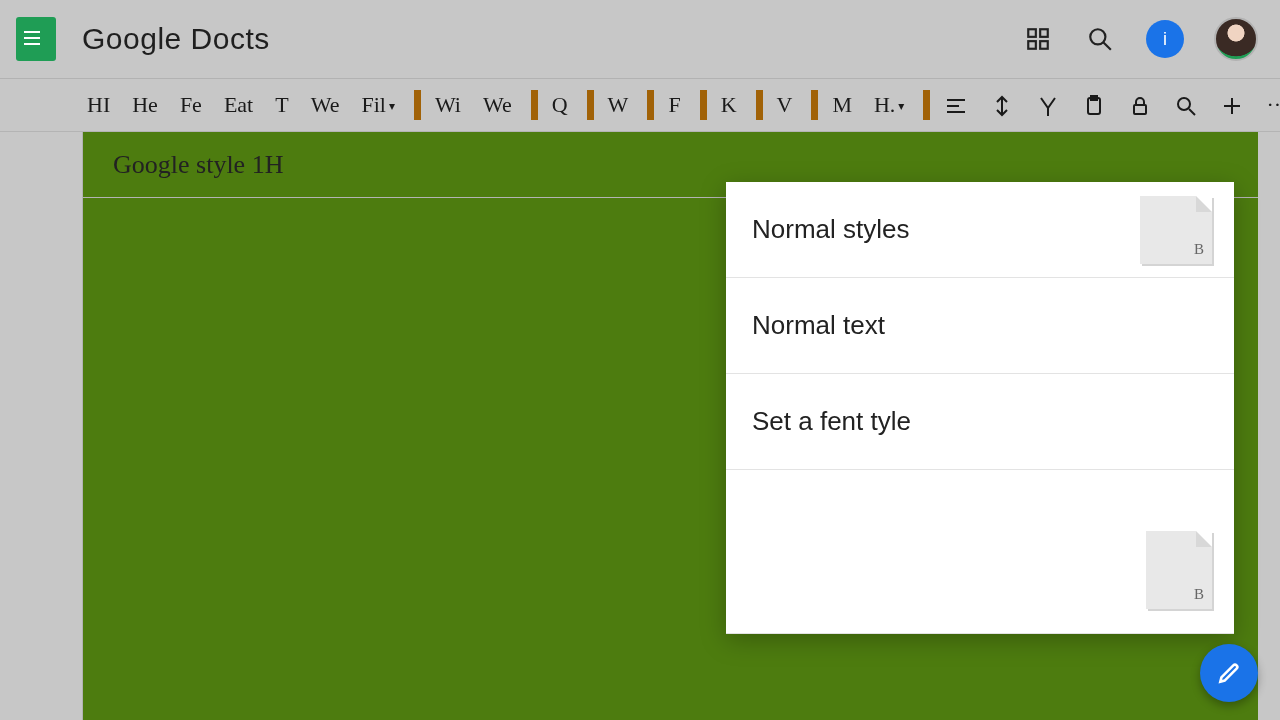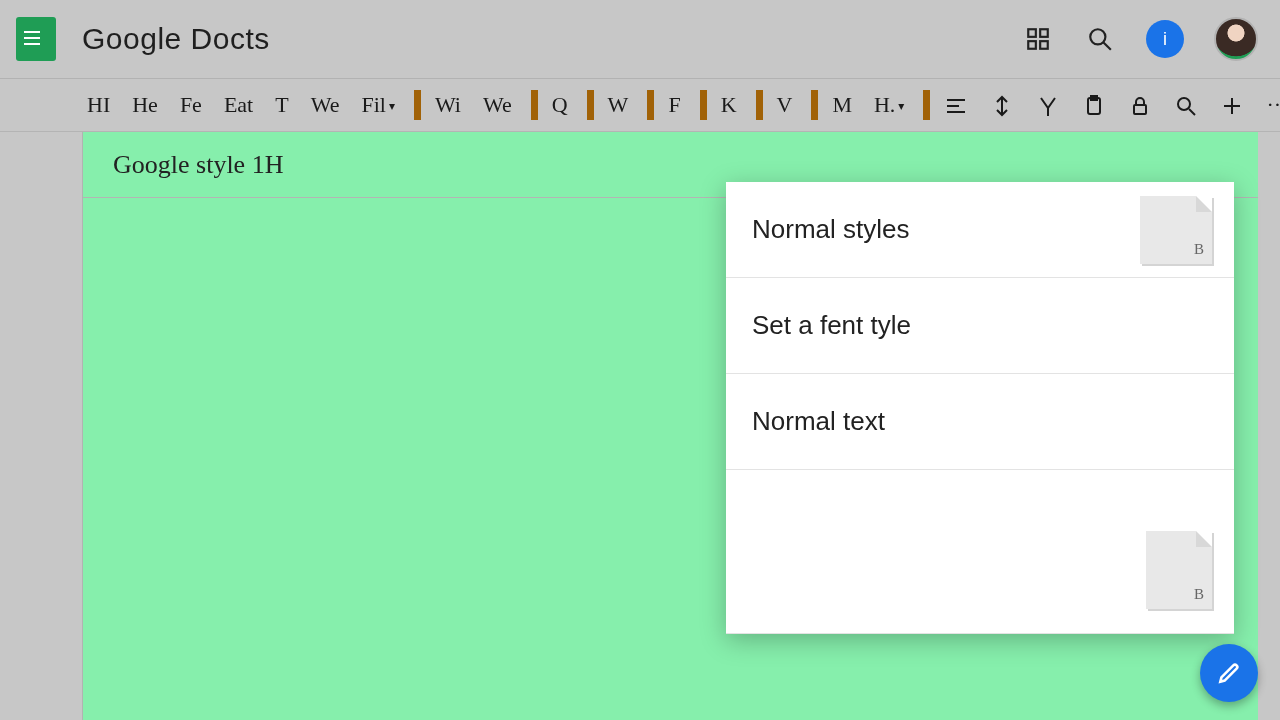--- a/index.html
+++ b/index.html
@@ -45,21 +45,21 @@
     font-family: Georgia, serif; font-size: 22px; color: #1a1a1a;
     gap: 16px;
   }
   .tool { cursor: pointer; padding: 2px 3px; white-space: nowrap; }
   .tool.sep { border-left: 7px solid #a16207; padding-left: 14px; }
   .tool svg { width: 24px; height: 24px; stroke: #1a1a1a; fill: none; stroke-width: 2; vertical-align: middle; }
   .caret { font-size: 12px; margin-left: 3px; vertical-align: middle; }
   .toolbar-right { margin-left: auto; display: flex; align-items: center; gap: 22px; }
 
   
-  .canvas { position: absolute; left: 82px; top: 132px; width: 1176px; height: 588px; background: #86efac; border-left: 1px solid #b2b2b2; }
+  .canvas { position: absolute; left: 82px; top: 132px; width: 1176px; height: 588px; background: #4d7c0f; border-left: 1px solid #b2b2b2; }
   .title-band { height: 66px; border-bottom: 1px solid #b4b4b4; display: flex; align-items: center; padding-left: 30px; font-size: 26px; font-family: Georgia, serif; color: #222; }
 
   
   .popup {
     position: absolute; left: 726px; top: 182px; width: 508px;
     background: #fff; border-radius: 0;
     box-shadow: 0 6px 24px rgba(0,0,0,.25);
     overflow: hidden;
   }
   .popup-row {
@@ -180,24 +180,24 @@
     <span>Google style 1H</span>
   </div>
 </div>
 
 <div class="popup">
   <div class="popup-row">
     <span>Normal styles</span>
     <div class="thumb fold"></div>
   </div>
   <div class="popup-row">
+    <span>Normal text</span>
+  </div>
+  <div class="popup-row">
     <span>Set a fent tyle</span>
-  </div>
-  <div class="popup-row">
-    <span>Normal text</span>
   </div>
   <div class="popup-row tall">
     <span></span>
     <div class="thumb fold low"></div>
   </div>
 </div>
 
 <div class="fab">
   <svg viewBox="0 0 24 24">
       <path d="M4 20 L8 19 L19 8 a2 2 0 0 0 -3 -3 L5 16 Z"></path>

